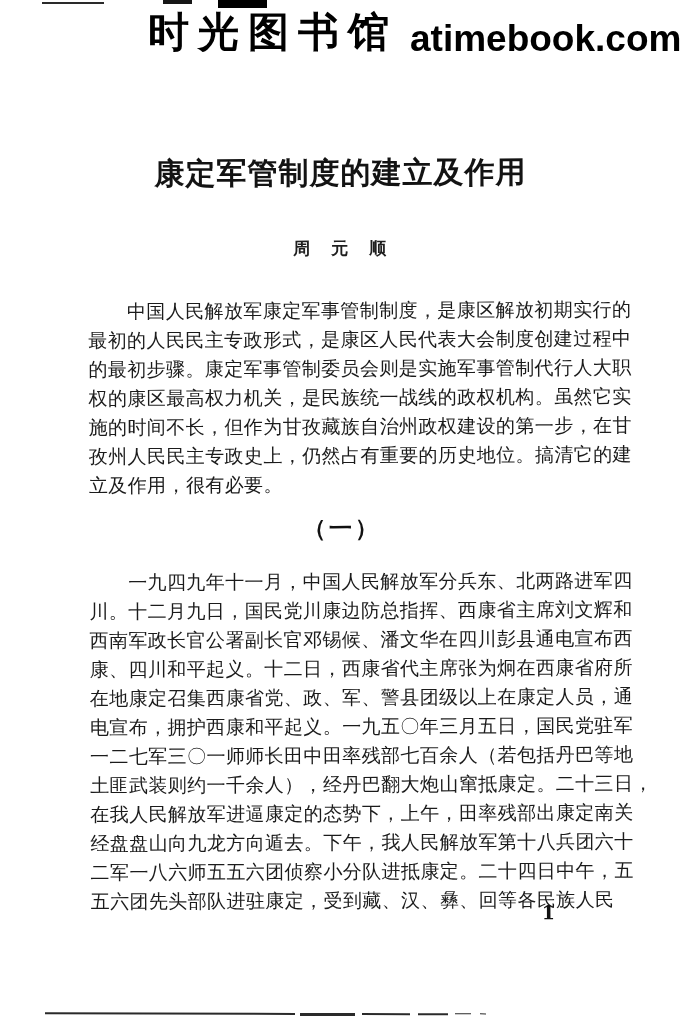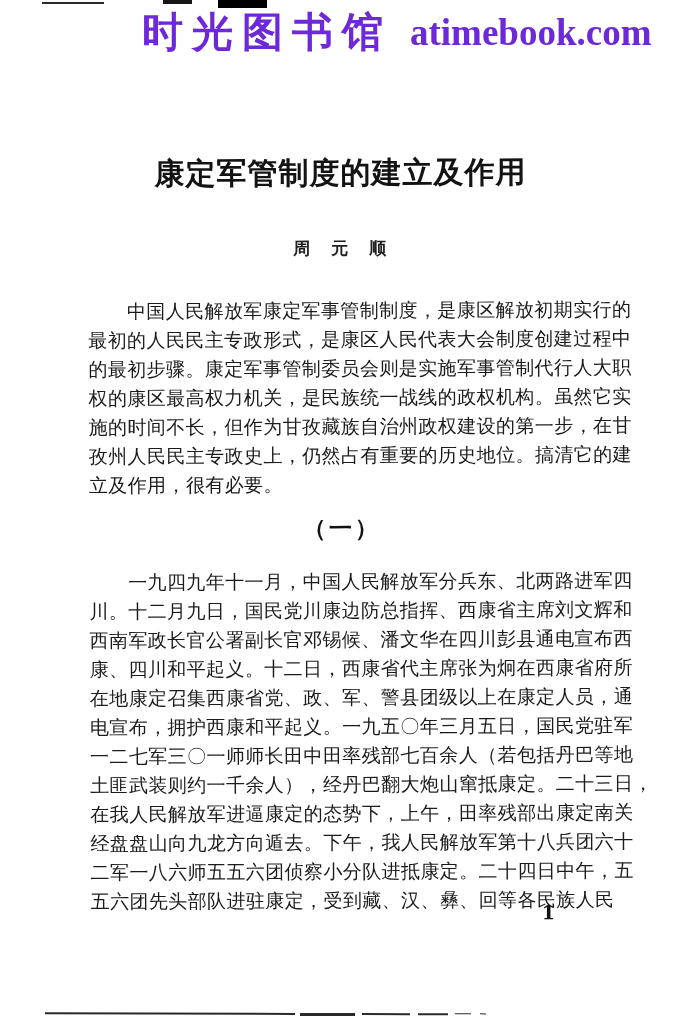--- a/index.html
+++ b/index.html
@@ -16,30 +16,30 @@
   .bottom-marks{position:absolute;top:1011px;left:0;width:684px;height:6px;transform:rotate(0.15deg);}
   .bottom-marks .seg{position:absolute;top:2px;height:2px;background:rgba(5,5,5,0.85);}
   #bseg1{left:45px;width:250px;}
   #bseg2{left:300px;width:55px;height:3px;}
   #bseg3{left:362px;width:48px;}
   #bseg4{left:418px;width:30px;}
   #bseg5{left:455px;width:16px;height:1px;}
   #bseg6{left:480px;width:6px;height:1px;}
   
   .watermark{
-    position:absolute;top:5px;left:142px;white-space:nowrap;
-    color:#6d28d9;display:flex;align-items:center;
+    position:absolute;top:5px;left:148px;white-space:nowrap;
+    color:#000000;display:flex;align-items:flex-end;
   }
   .watermark .cn{
     font-family:"DejaVu Sans","Liberation Sans",sans-serif;
     font-weight:bold;font-size:41px;letter-spacing:9px;
   }
   .watermark .en{
-    font-family:Liberation Serif, serif;
-    font-weight:bold;font-size:37px;margin-left:18px;letter-spacing:0;
+    font-family:Liberation Sans, sans-serif;
+    font-weight:bold;font-size:37px;margin-left:12px;letter-spacing:0;
   }
   
   .article{position:absolute;inset:0;transform:rotate(-0.25deg);transform-origin:50% 50%;color:#1b1b1b;}
   .title{
     position:absolute;top:153px;left:0;width:684px;text-align:center;
     font-size:30px;font-weight:bold;letter-spacing:1px;color:#131313;
   }
   .author{
     position:absolute;top:237px;left:0;width:684px;text-align:center;
     font-size:17px;font-weight:bold;color:#1f1f1f;letter-spacing:2px;

